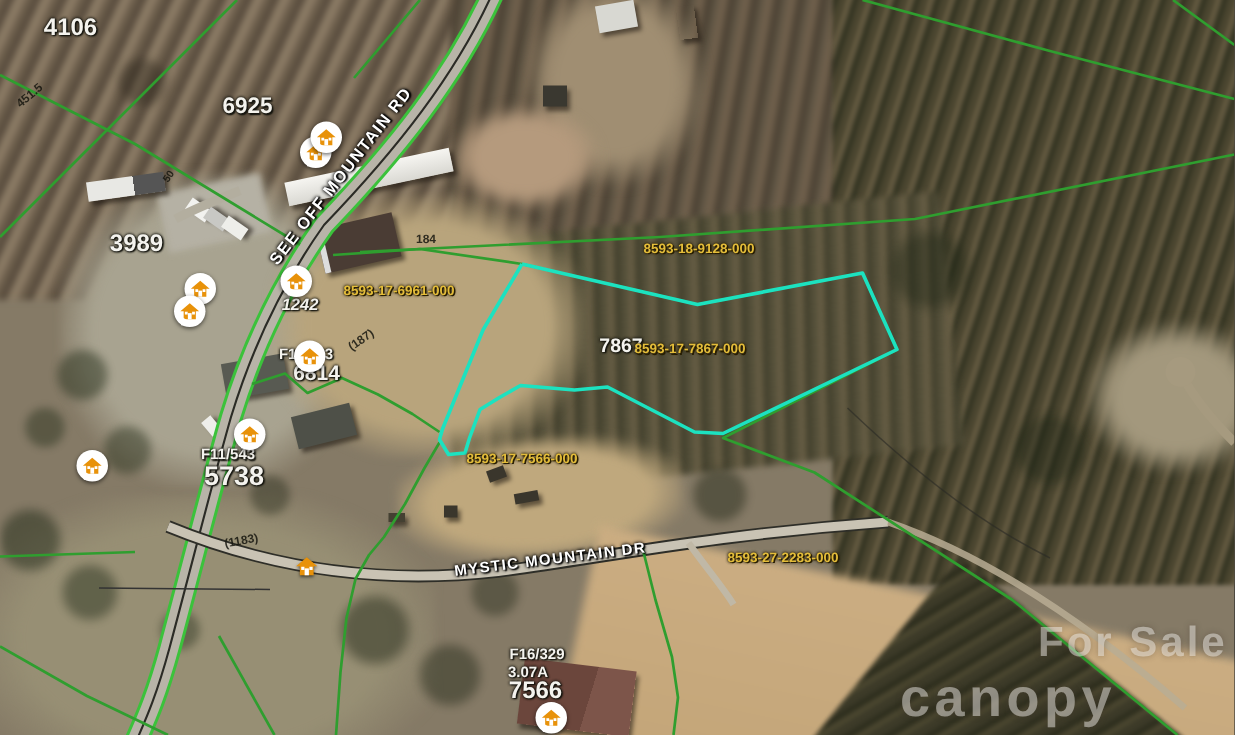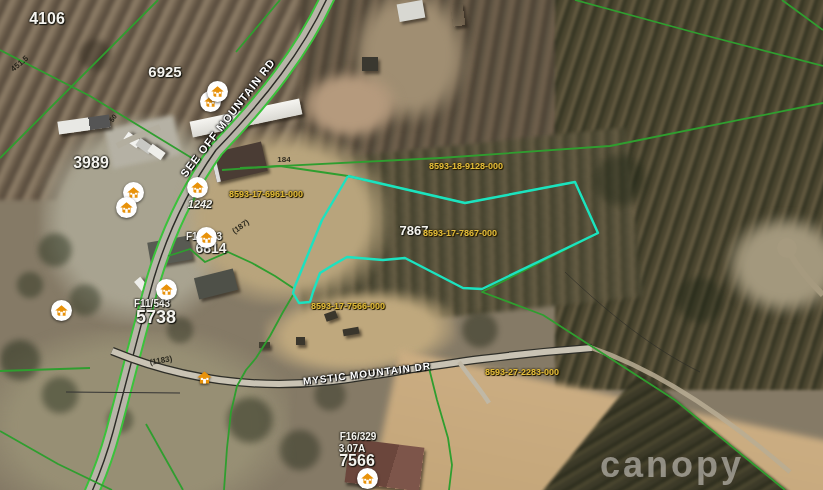--- a/index.html
+++ b/index.html
@@ -225,16 +225,17 @@
         <svg viewBox="0 0 24 24">
           <path d="M12 3.5 L22 12 H18.5 V20.5 H5.5 V12 H2 Z" fill="#e8920a"></path>
           <rect x="10" y="14" width="4" height="6.5" fill="#fff"></rect>
           <rect x="6.8" y="12.5" width="3" height="3" fill="#fff"></rect>
           <rect x="14.5" y="12.5" width="3" height="3" fill="#fff"></rect>
         </svg>
       </div>
     </div>
 
   <div id="watermark">
+    <div id="wm1">For Sale</div>
     <div id="wm2">canopy 2024</div>
   </div>
 
 </div>
 
 </body></html>

